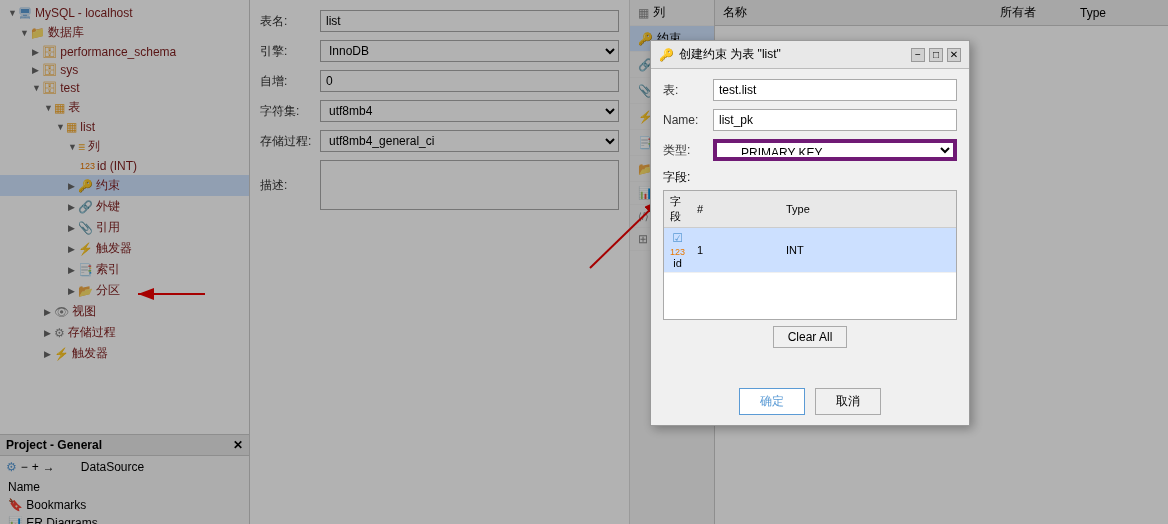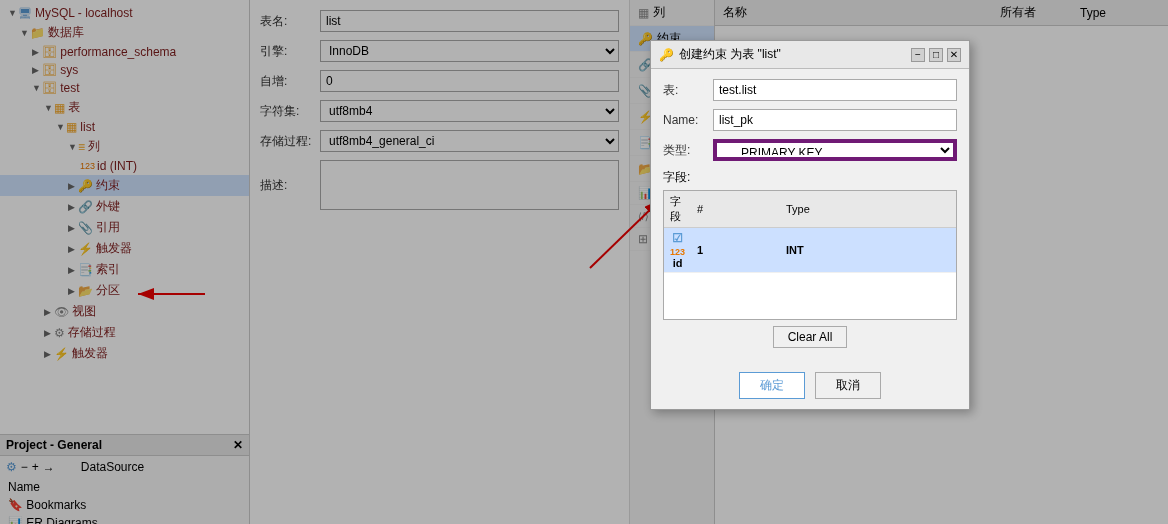--- a/index.html
+++ b/index.html
@@ -284,21 +284,21 @@
       margin-bottom: 4px;
     }
 
     .checkbox-cell {
       text-align: center;
       width: 20px;
     }
 
     .clear-all-btn {
       display: block;
-      margin: 4px auto 8px;
+      margin: 4px auto 24px;
       padding: 3px 14px;
       background: #f0f0f0;
       border: 1px solid #aaa;
       font-size: 12px;
       cursor: pointer;
     }
 
     .modal-footer {
       display: flex;
       justify-content: center;
@@ -352,21 +352,20 @@
     }
 
     .field-table-inner td {
       padding: 3px 6px;
       font-size: 11px;
       border-bottom: 1px solid #f0f0f0;
     }
 
     .field-table-inner tr.row-selected td {
       background: #cce0ff;
-      font-weight: bold;
     }
 
     .checkbox-icon {
       color: #5b9bd5;
       font-size: 12px;
     }
 
     .num-icon {
       color: #e87700;
       font-size: 9px;

